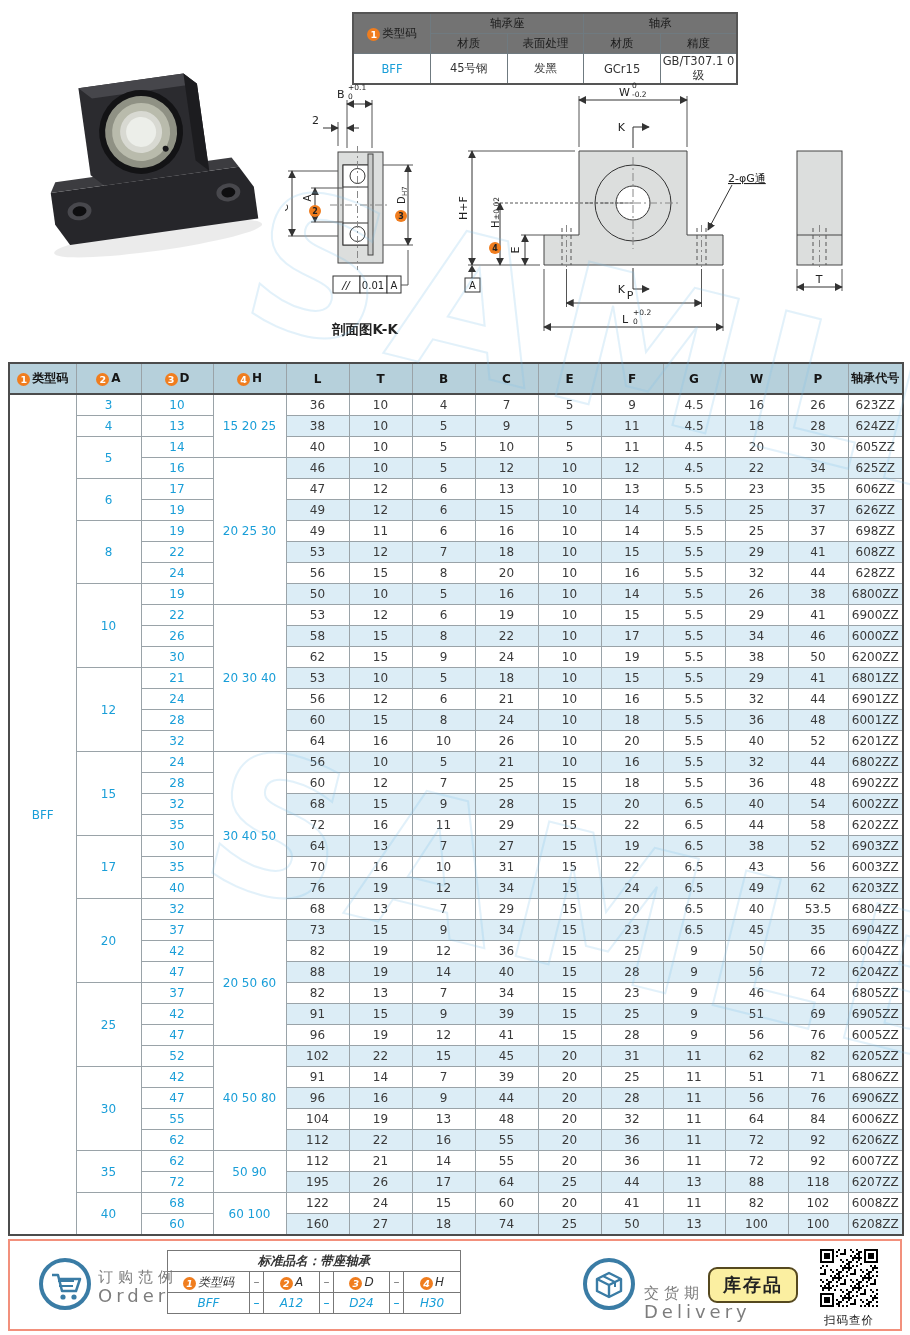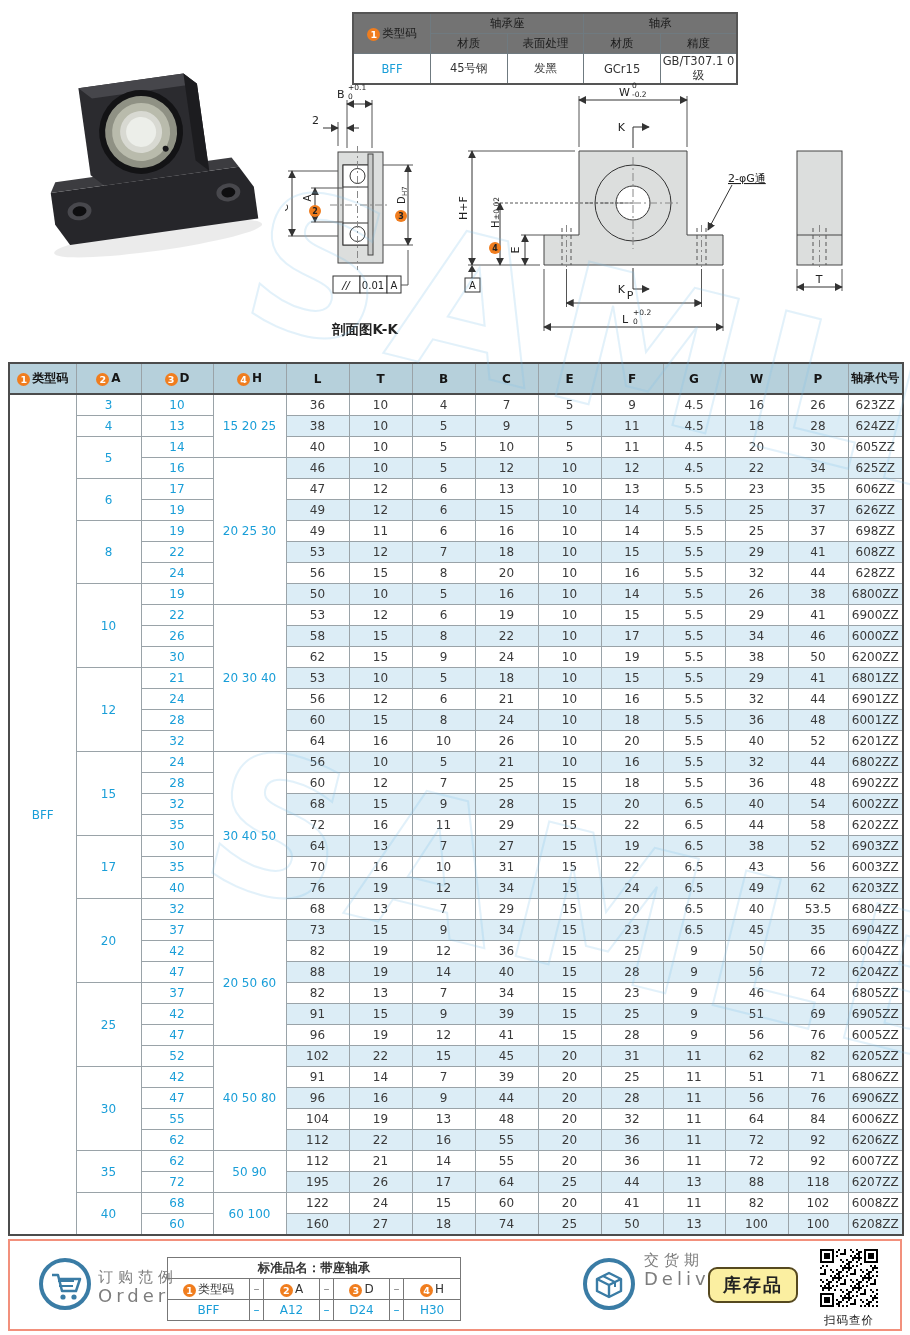--- a/index.html
+++ b/index.html
@@ -40,21 +40,21 @@
   .main td.key{color:#199ed8;background:#fff;}
   .main td.code{font-size:12px;letter-spacing:0;}
   .main tbody tr.stripe td.num{background:#dcedf6;}
 
   
   .footer{position:absolute;left:8px;top:1239px;width:890px;height:88px;border:2px solid #f2907c;background:#fff;z-index:4;}
   .icn{position:absolute;}
   .lbl2{position:absolute;color:#7d7d7d;line-height:1.15;}
   .lbl2 .l1{font-size:15px;letter-spacing:5px;}
   .lbl2 .l2{font-size:18px;letter-spacing:4px;}
-  .ordtab{position:absolute;left:157px;top:16px;width:258px;table-layout:fixed;border:1.5px solid #555;}
+  .ordtab{position:absolute;left:157px;top:9px;width:258px;table-layout:fixed;border:1.5px solid #555;font-style:italic;}
   .ordtab th,.ordtab td{border:1px solid #777;font-size:12px;text-align:center;height:20px;padding:0;font-weight:normal;}
   .ordtab .ttl{font-weight:bold;font-size:12.5px;}
   .ordtab .blue{color:#199ed8;}
   .ordtab .dash{color:#888;}
   .stock{position:absolute;left:698px;top:26px;width:86px;height:32px;background:#fbefa1;border:2px solid #56491f;
          border-radius:9px;font-size:18px;font-weight:bold;color:#222;text-align:center;line-height:32px;letter-spacing:2px;}
   .qrwrap{position:absolute;left:806px;top:8px;width:66px;text-align:center;}
   .qrcap{font-size:11.5px;color:#222;margin-top:2px;letter-spacing:1px;}
 </style>
 </head>
@@ -901,21 +901,21 @@
       </tr>
     </tbody>
       </table>
 
     <svg class="icn" style="left:572px;top:16px" width="54" height="54" viewBox="0 0 54 54">
       <circle cx="27" cy="27" r="24" fill="none" stroke="#3a7ca5" stroke-width="4"></circle>
       <path d="M15 22 L27 16 L39 22 L39 34 L27 40 L15 34 Z" fill="none" stroke="#3a7ca5" stroke-width="2.4" stroke-linejoin="round"></path>
       <path d="M15 22 L27 28 L39 22 M27 28 L27 40" fill="none" stroke="#3a7ca5" stroke-width="2.4" stroke-linejoin="round"></path>
       <path d="M21 19 L33 25 L33 30" fill="none" stroke="#3a7ca5" stroke-width="2"></path>
     </svg>
-    <div class="lbl2" style="left:634px;top:11px">
+    <div class="lbl2" style="left:634px;top:44px">
       <div class="l1">交货期</div>
       <div class="l2">Delivery</div>
     </div>
 
     <div class="stock">库存品</div>
 
     <div class="qrwrap">
       <svg id="qr" width="58" height="58" viewBox="0 0 29 29" shape-rendering="crispEdges">
         <rect x="0" y="0" width="29" height="29" fill="#fff"></rect>
       <rect x="0" y="0" width="7" height="7" fill="#000"></rect>

